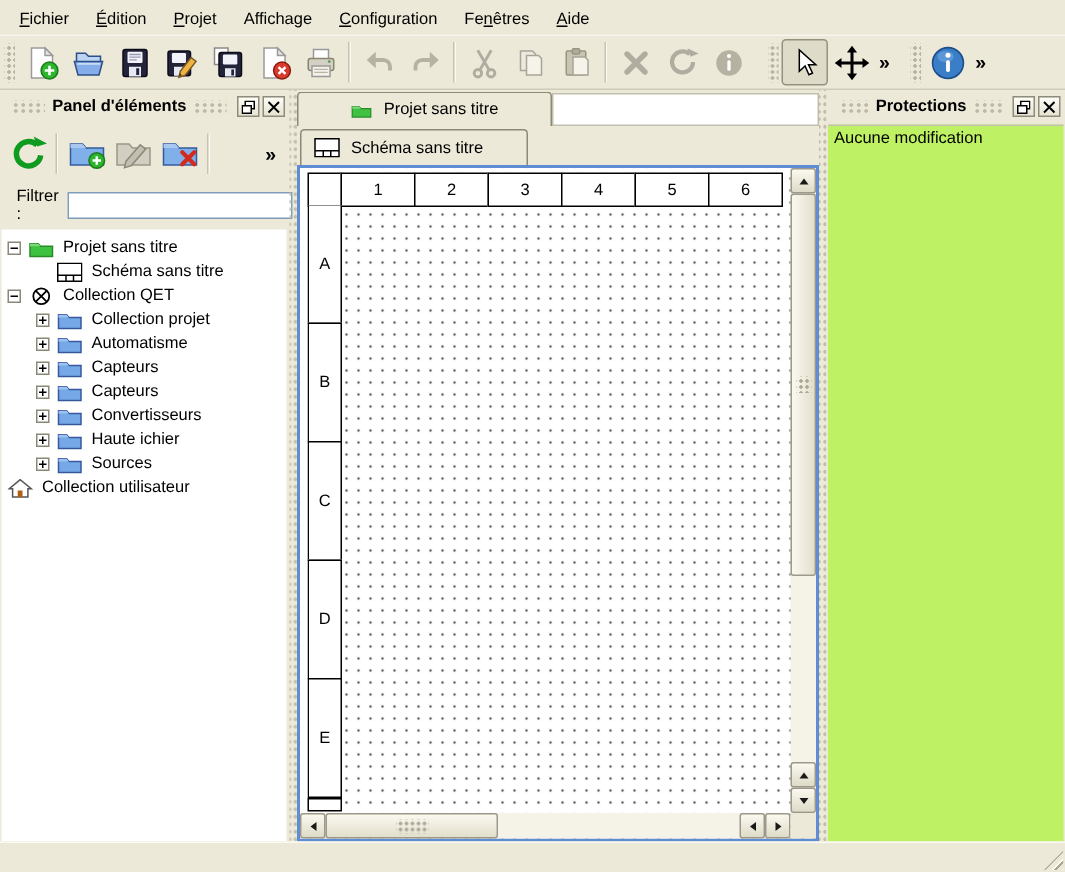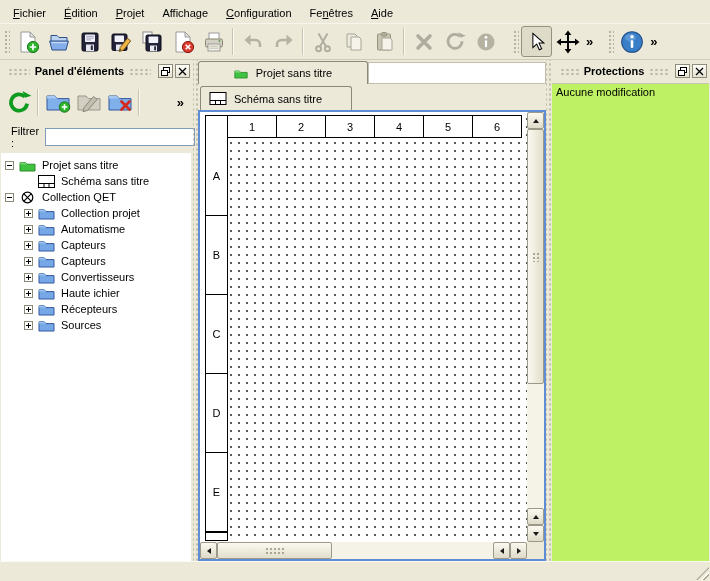--- a/index.html
+++ b/index.html
@@ -471,47 +471,46 @@
             <svg class="i-blue" width="17" height="13" viewBox="0 0 17 13">
               <path d="M1 2.8h5.4l1.6 1.8H16V12H1z" fill="#76a8e8" stroke="#35599c"></path>
               <path d="M1 2.8h5.4l1.6 1.8H1z" fill="#9cc0f0"></path>
             </svg>
 
           </span>
           <span class="tlabel">Haute ichier</span>
         </div>
 
 
+
+
         <div class="tree-row depth-1">
           <span class="expander exp-plus"></span>
           <span class="ticon blue-folder-icon">
 
             <svg class="i-blue" width="17" height="13" viewBox="0 0 17 13">
               <path d="M1 2.8h5.4l1.6 1.8H16V12H1z" fill="#76a8e8" stroke="#35599c"></path>
               <path d="M1 2.8h5.4l1.6 1.8H1z" fill="#9cc0f0"></path>
             </svg>
 
           </span>
-          <span class="tlabel">Récepteurs</span>
-        </div>
-
-
-        <div class="tree-row depth-1">
-          <span class="expander exp-plus"></span>
-          <span class="ticon blue-folder-icon">
-
-            <svg class="i-blue" width="17" height="13" viewBox="0 0 17 13">
-              <path d="M1 2.8h5.4l1.6 1.8H16V12H1z" fill="#76a8e8" stroke="#35599c"></path>
-              <path d="M1 2.8h5.4l1.6 1.8H1z" fill="#9cc0f0"></path>
-            </svg>
-
-          </span>
           <span class="tlabel">Sources</span>
         </div>
 
+        <div class="tree-row depth-0">
+
+          <span class="ticon home-icon">
+
+            <svg class="i-home" width="17" height="13" viewBox="0 0 17 13">
+              <path d="M8.5 0.8L1.2 6.8h2.2v5.6h10.2V6.8h2.2z" fill="#fff" stroke="#555"></path>
+              <rect x="6.8" y="8" width="3.2" height="4.4" fill="#b06010"></rect>
+            </svg>
+          </span>
+          <span class="tlabel">Collection utilisateur</span>
+        </div>
       </div>
   </div>
 
   <div class="splitter sp-left"></div>
 
   <div class="center">
     <div class="outer-tabbar">
       <div class="outer-tab">
         <svg width="14" height="11" viewBox="0 0 17 13">
           <path d="M1 3.5h5.5l1.5 1.7H16V12H1z" fill="#3fc23f" stroke="#2a8a2a"></path>

